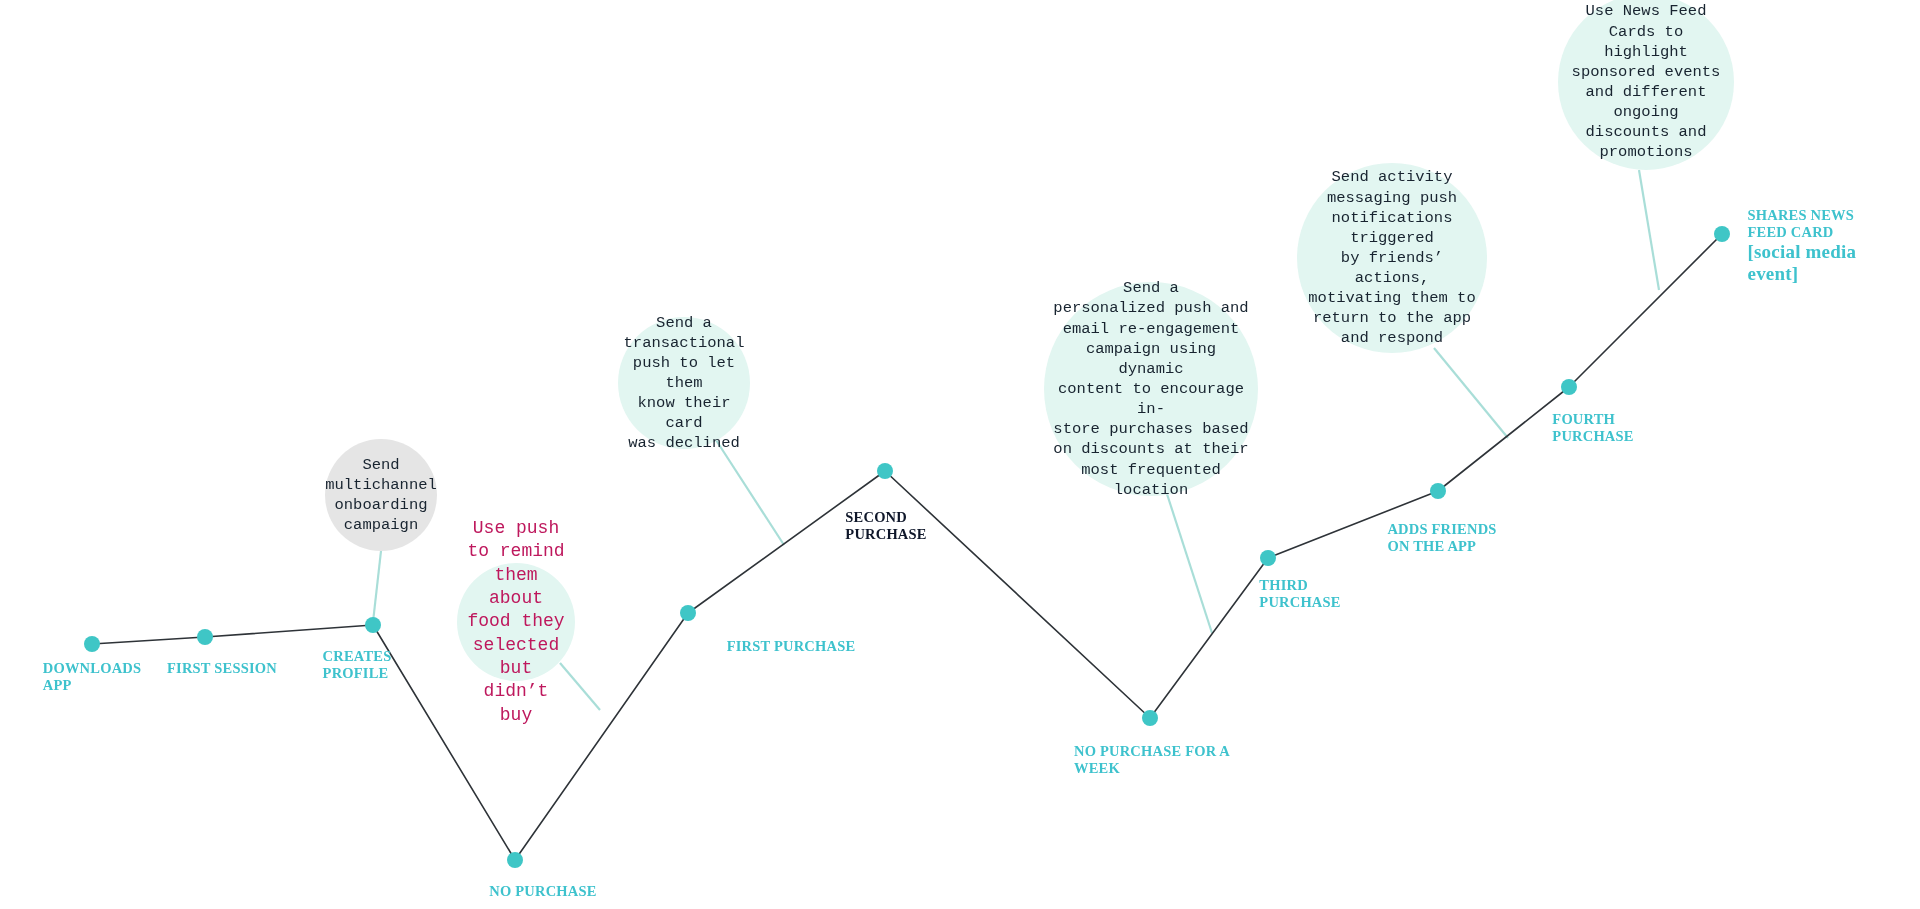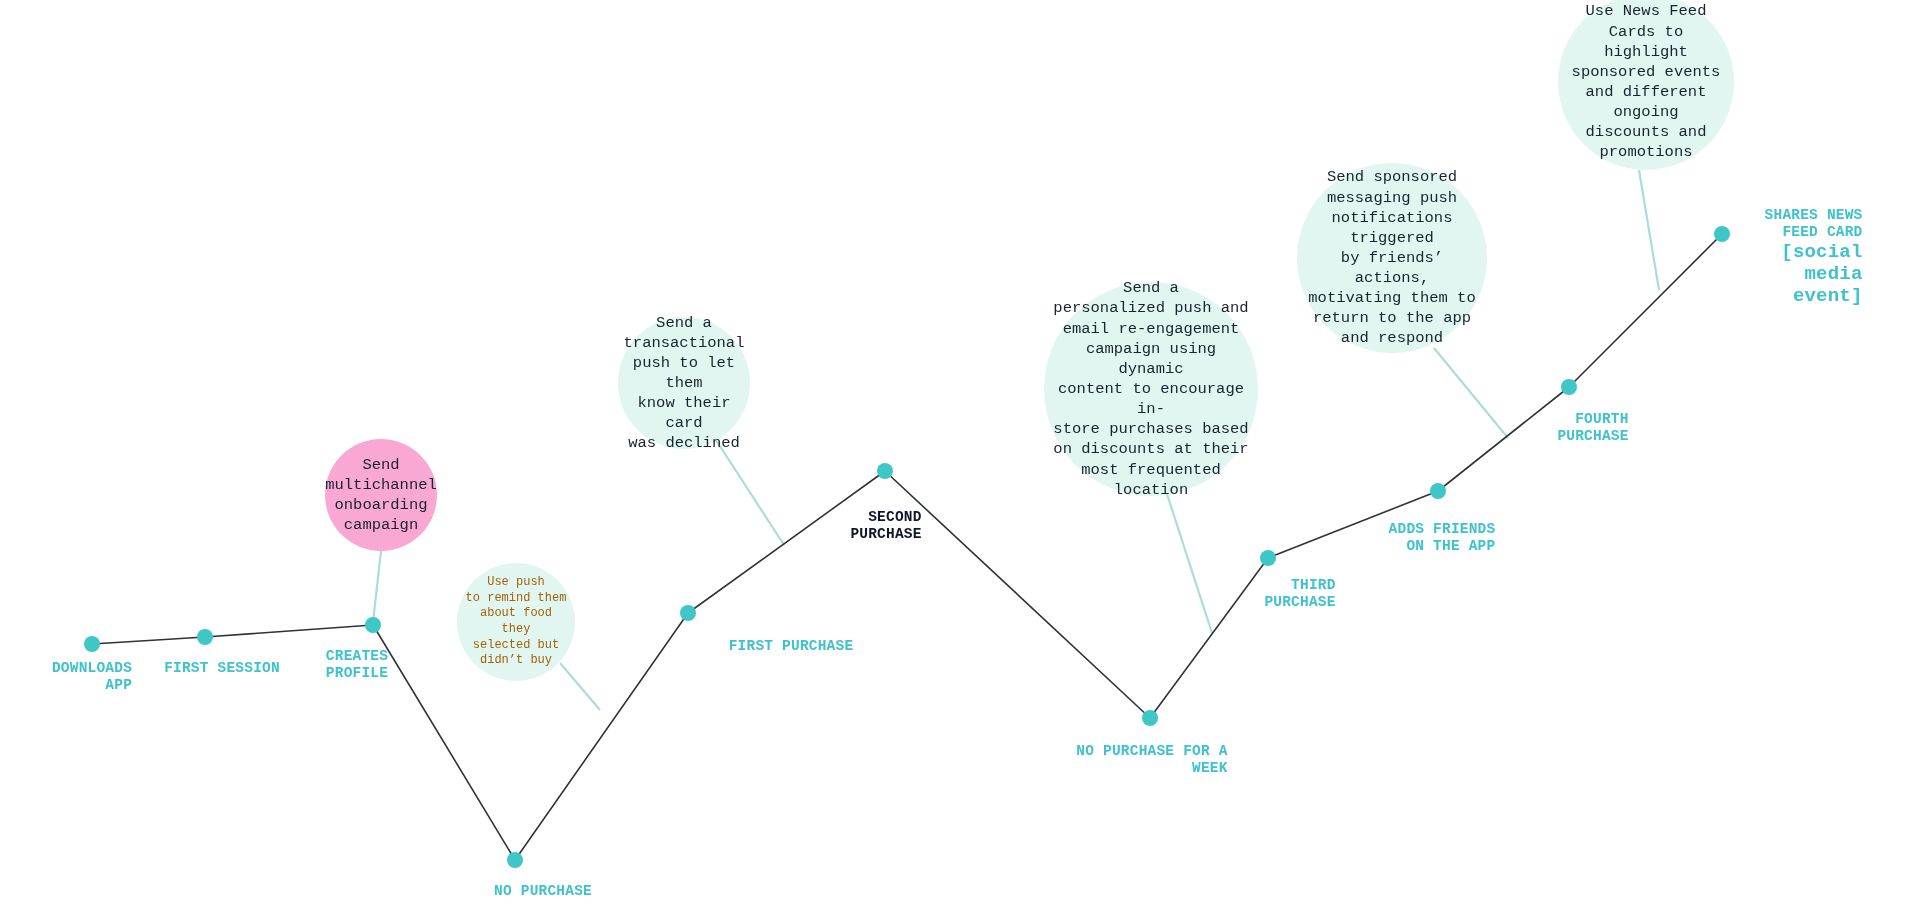--- a/index.html
+++ b/index.html
@@ -31,26 +31,26 @@
     position: absolute;
     width: 16px;
     height: 16px;
     border-radius: 50%;
     background: #3fc6c6;
     transform: translate(-50%, -50%);
   }
   .node-label {
     position: absolute;
     color: #3ec2cd;
-    font-family: Liberation Mono, monospace;
+    font-family: Liberation Serif, serif;
     font-size: 14.5px;
     font-weight: bold;
     line-height: 1.16;
     letter-spacing: 0.2px;
-    text-align: right;
+    text-align: left;
     transform: translateX(-50%);
     white-space: pre-line;
     pointer-events: none;
   }
   .node-label .sub {
     display: block;
     font-size: 19px;
     font-weight: bold;
   }
   .bubble {
@@ -87,28 +87,28 @@
         <line x1="1167" y1="494" x2="1212" y2="633" stroke="#a9ded8" stroke-width="2.2"></line>
         <line x1="1434" y1="348" x2="1508" y2="438" stroke="#a9ded8" stroke-width="2.2"></line>
         <line x1="1639" y1="170" x2="1659" y2="290" stroke="#a9ded8" stroke-width="2.2"></line>
       </g>
     <g id="path-group">
         <polyline points="92,644 205,637 373,625 515,860 688,613 885,471 1150,718 1268,558 1438,491 1569,387 1722,234" fill="none" stroke="#2e3338" stroke-width="1.6" stroke-linejoin="round"></polyline>
       </g>
   </svg>
 
   <div id="bubble-layer">
-      <div class="bubble" style="left: 381px; top: 495px; width: 112px; height: 112px; background: #f9a8d4;">
+      <div class="bubble" style="left: 381px; top: 495px; width: 112px; height: 112px; background: #e5e5e5;">
         <div class="bubble-text" style="font-size: 15.5px; color: rgb(24, 36, 48);">Send
 multichannel
 onboarding
 campaign</div>
       </div>
       <div class="bubble" style="left: 516px; top: 622px; width: 118px; height: 118px; background: rgb(226, 246, 241);">
-        <div class="bubble-text" style="font-size: 12px; color: #a16207;">Use push
+        <div class="bubble-text" style="font-size: 18px; color: #be185d;">Use push
 to remind them
 about food they
 selected but
 didn’t buy</div>
       </div>
       <div class="bubble" style="left: 684px; top: 383px; width: 132px; height: 132px; background: rgb(226, 246, 241);">
         <div class="bubble-text" style="font-size: 15.5px; color: rgb(24, 36, 48);">Send a
 transactional
 push to let them
 know their card
@@ -119,21 +119,21 @@
 personalized push and
 email re-engagement
 campaign using dynamic
 content to encourage in-
 store purchases based
 on discounts at their
 most frequented
 location</div>
       </div>
       <div class="bubble" style="left: 1392px; top: 258px; width: 190px; height: 190px; background: rgb(226, 246, 241);">
-        <div class="bubble-text" style="font-size: 15.5px; color: rgb(24, 36, 48);">Send sponsored
+        <div class="bubble-text" style="font-size: 15.5px; color: rgb(24, 36, 48);">Send activity
 messaging push
 notifications triggered
 by friends’ actions,
 motivating them to
 return to the app
 and respond</div>
       </div>
       <div class="bubble" style="left: 1646px; top: 82px; width: 176px; height: 176px; background: rgb(226, 246, 241);">
         <div class="bubble-text" style="font-size: 15.5px; color: rgb(24, 36, 48);">Use News Feed
 Cards to highlight

